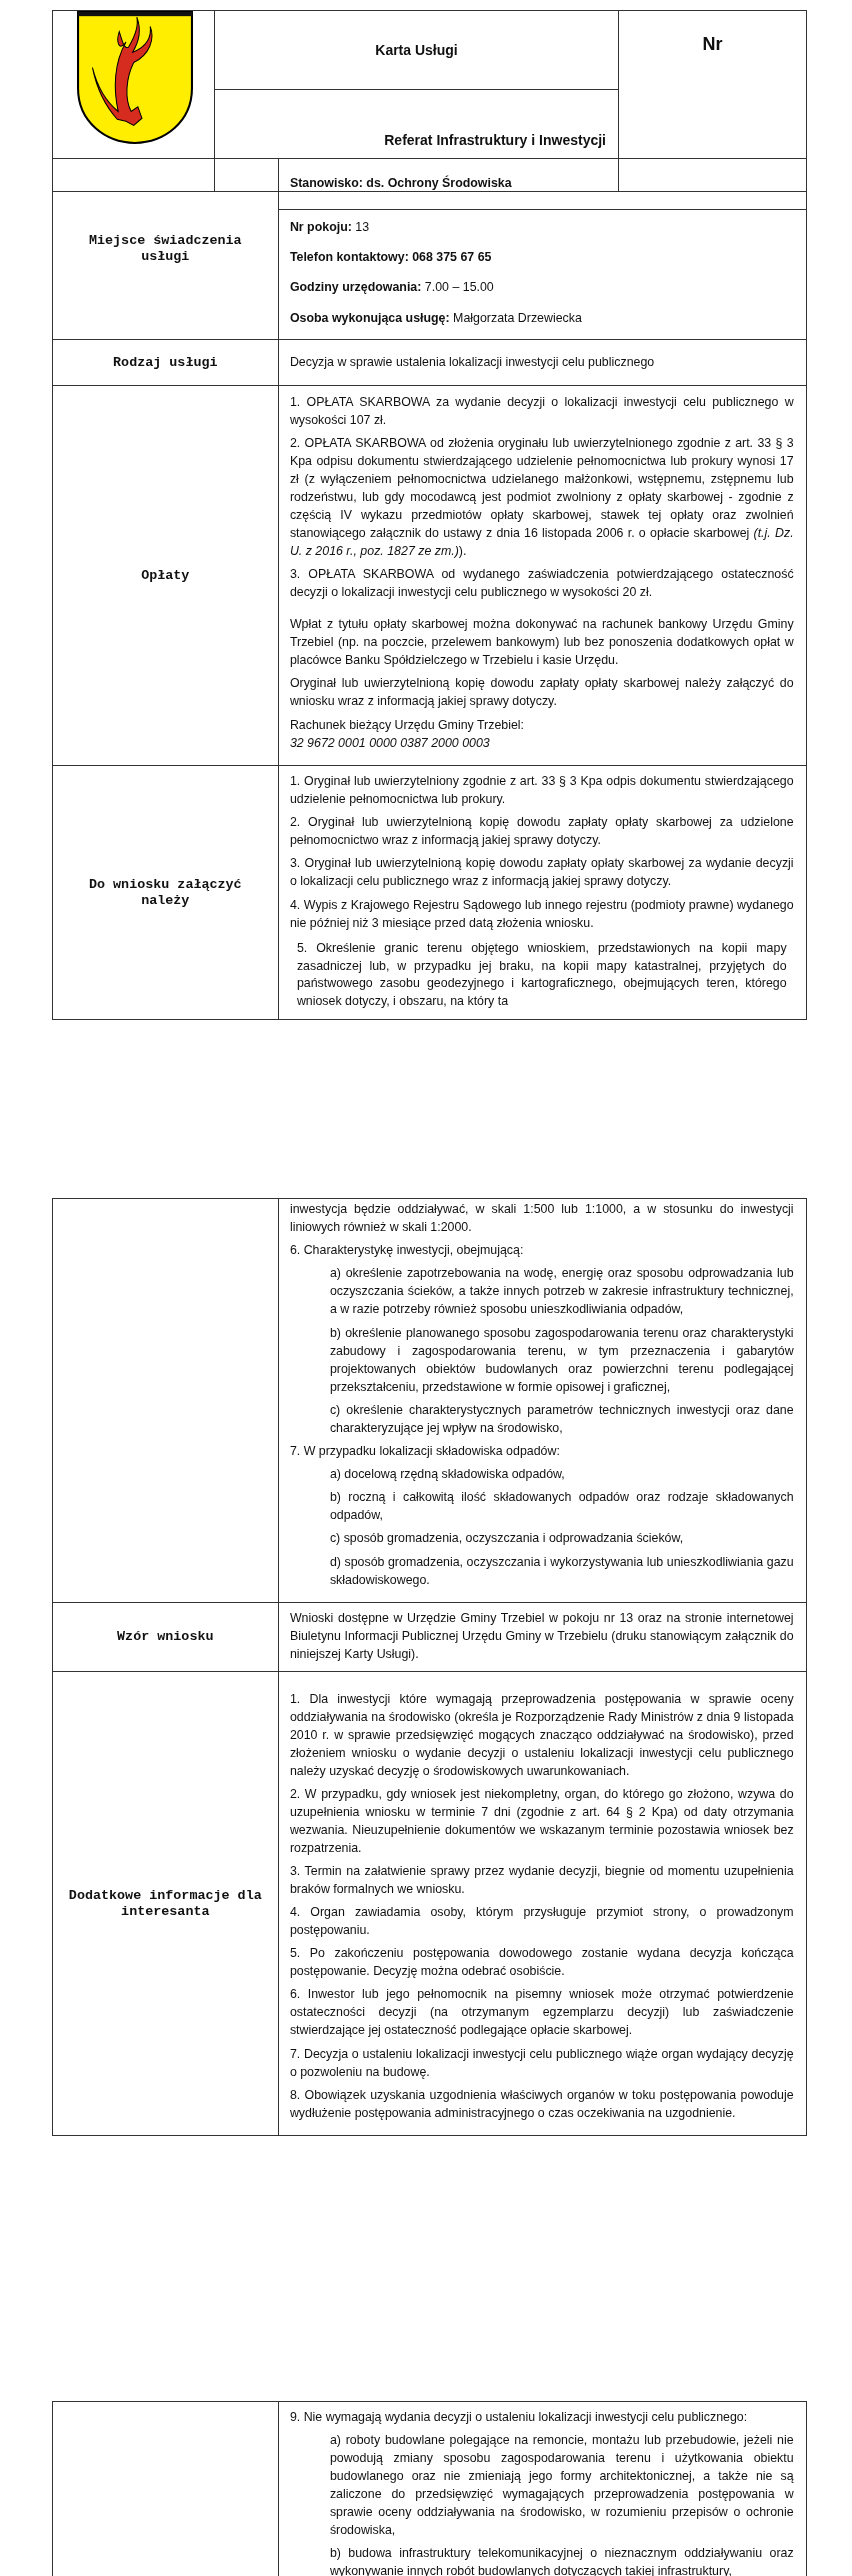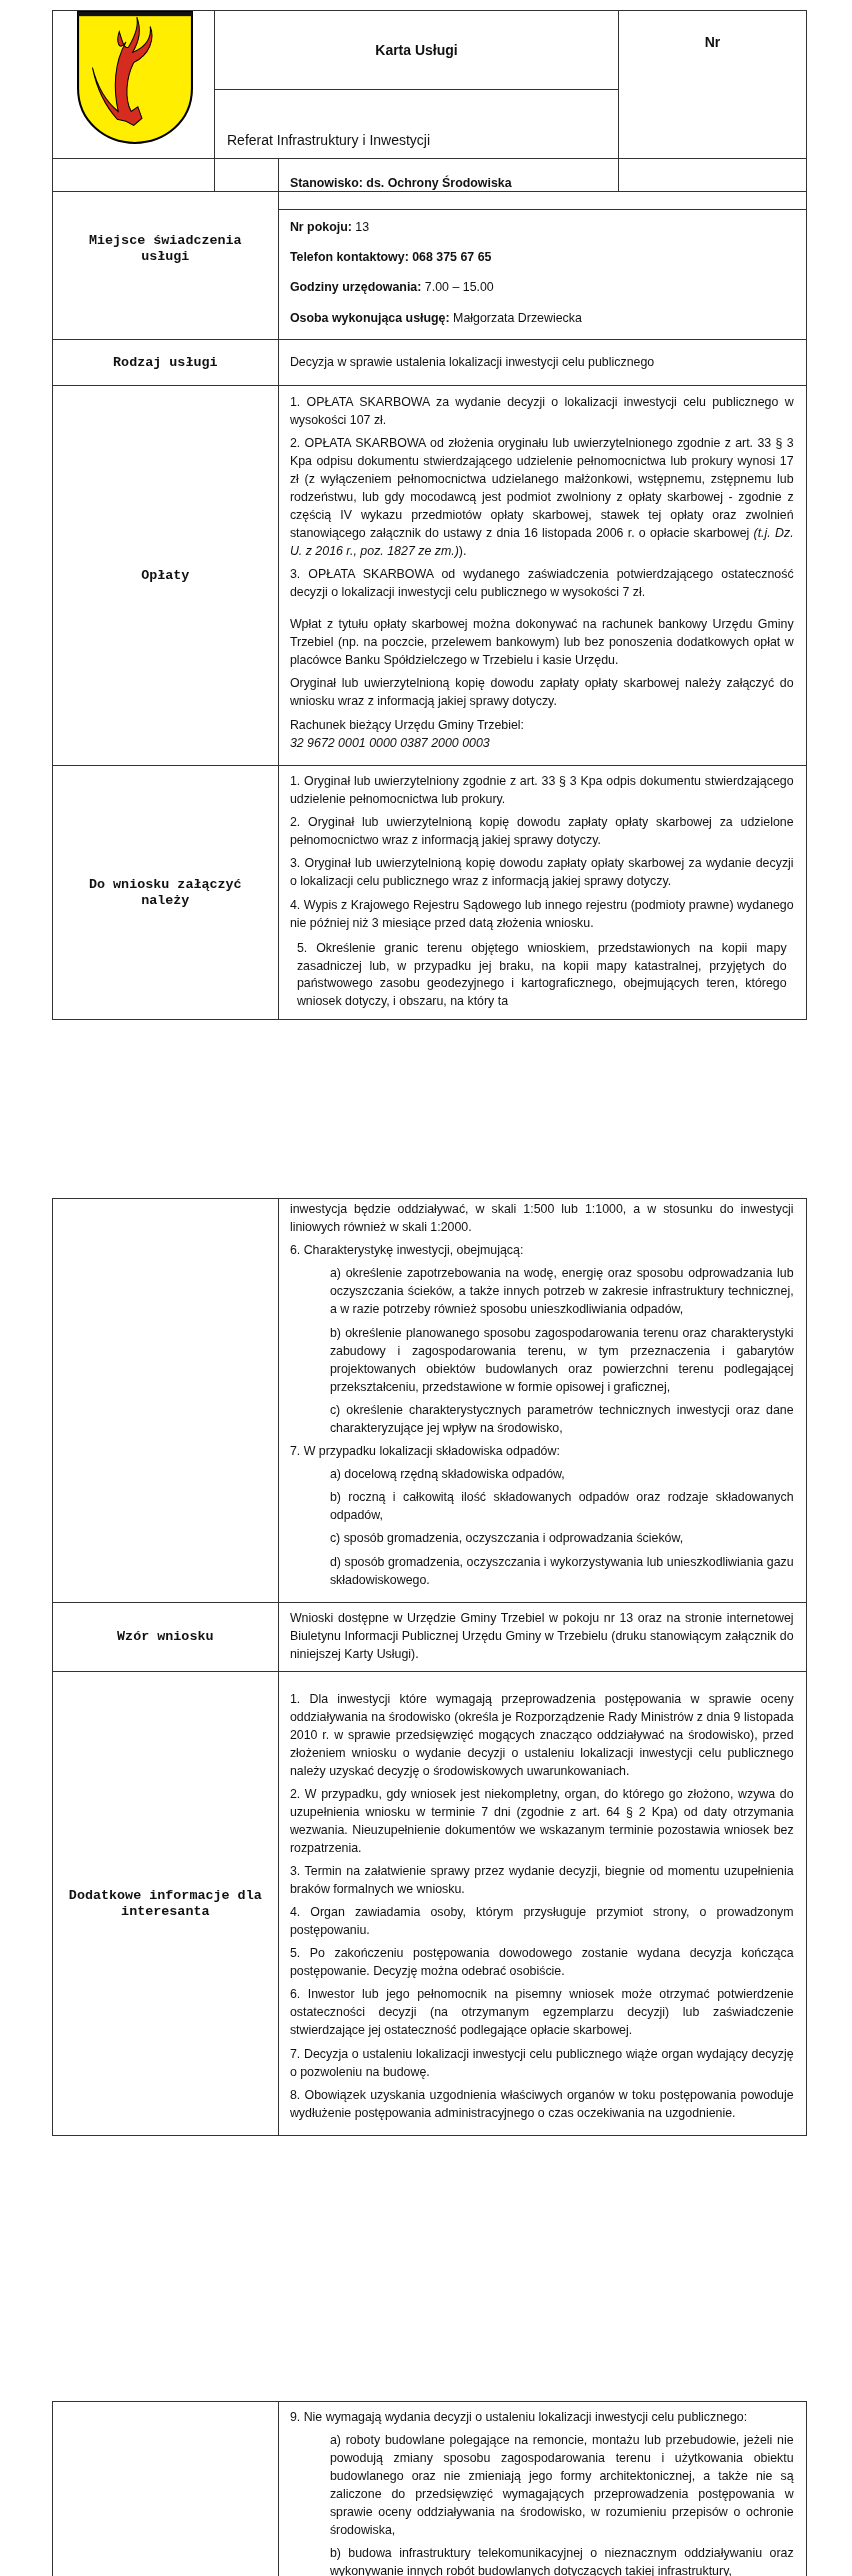--- a/index.html
+++ b/index.html
@@ -5,22 +5,22 @@
   html, body { margin: 0; padding: 0; background: #ffffff; }
   body { width: 852px; min-height: 3615px; position: relative; font-family: "Liberation Sans", sans-serif; color: #111; }
   .tbl { position: absolute; left: 52px; width: 755px; border-collapse: collapse; table-layout: fixed; }
   .tbl td { border: 1.5px solid #333; vertical-align: middle; padding: 12px; }
   .tbl td.lbl { width: 204px; text-align: center; font-weight: bold; font-size: 13.4px; line-height: 1.2; padding: 0 10.3px; font-family: Liberation Mono, monospace; }
   .tbl td.cnt { padding: 7.2px 12.4px 7.2px 11.3px; font-size: 12.4px; line-height: 1.45; text-align: justify; }
   
   #hdr { top: 9.8px; height: 135px; }
   #hdr td.logo { width: 161px; text-align: left; padding: 0; vertical-align: top; }
   #hdr td.title { text-align: center; font-weight: bold; font-size: 14px; height: 54px; }
-  #hdr td.sub { text-align: left; font-weight: normal; font-size: 14px; height: 77px; }
-  #hdr td.nr { width: 163px; text-align: center; font-weight: bold; font-size: 14px; vertical-align: top; padding-top: 23px; }
+  #hdr td.sub { text-align: right; font-weight: bold; font-size: 14px; height: 77px; }
+  #hdr td.nr { width: 163px; text-align: center; font-weight: bold; font-size: 18px; vertical-align: top; padding-top: 23px; }
   .shield { display:block; margin-left: 24px; }
   p { margin: 0 0 5.2px 0; }
   .pg1 { top: 158px; }
   .pg2 { top: 1198px; }
   .pg3 { top: 2401px; }
   .info-line { padding: 6.2px 0; }
   .info-line b { font-weight: bold; }
   .sub-item { margin-left: 40px; }
   .ital { font-style: italic; }
 </style>
@@ -65,21 +65,21 @@
   </tr>
   <tr>
     <td class="lbl">Rodzaj usługi</td>
     <td class="cnt" style="height:31px;">Decyzja w sprawie ustalenia lokalizacji inwestycji celu publicznego</td>
   </tr>
   <tr>
     <td class="lbl">Opłaty</td>
     <td class="cnt">
       <p>1. OPŁATA SKARBOWA za wydanie decyzji o lokalizacji inwestycji celu publicznego w wysokości 107 zł.</p>
       <p><span>2. OPŁATA SKARBOWA od złożenia oryginału lub uwierzytelnionego zgodnie z art. 33 § 3 Kpa odpisu dokumentu stwierdzającego udzielenie pełnomocnictwa lub prokury wynosi 17 zł (z wyłączeniem pełnomocnictwa udzielanego małżonkowi, wstępnemu, zstępnemu lub rodzeństwu, lub gdy mocodawcą jest podmiot zwolniony z opłaty skarbowej - zgodnie z częścią IV wykazu przedmiotów opłaty skarbowej, stawek tej opłaty oraz zwolnień stanowiącego załącznik do ustawy z dnia 16 listopada 2006 r. o opłacie skarbowej </span><span class="ital">(t.j. Dz. U. z 2016 r., poz. 1827 ze zm.)</span><span>).</span></p>
-      <p>3. OPŁATA SKARBOWA od wydanego zaświadczenia potwierdzającego ostateczność decyzji o lokalizacji inwestycji celu publicznego w wysokości 7 zł.</p>
+      <p>3. OPŁATA SKARBOWA od wydanego zaświadczenia potwierdzającego ostateczność decyzji o lokalizacji inwestycji celu publicznego w wysokości 20 zł.</p>
       <p style="margin-top:14.4px;">Wpłat z tytułu opłaty skarbowej można dokonywać na rachunek bankowy Urzędu Gminy Trzebiel (np. na poczcie, przelewem bankowym) lub bez ponoszenia dodatkowych opłat w placówce Banku Spółdzielczego w Trzebielu i kasie Urzędu.</p>
       <p>Oryginał lub uwierzytelnioną kopię dowodu zapłaty opłaty skarbowej należy załączyć do wniosku wraz z informacją jakiej sprawy dotyczy.</p>
       <p style="margin:0;">Rachunek bieżący Urzędu Gminy Trzebiel:</p>
       <p class="ital">32 9672 0001 0000 0387 2000 0003</p>
     </td>
   </tr>
   <tr>
     <td class="lbl">Do wniosku załączyć należy</td>
     <td class="cnt" style="padding-bottom:1px;">
       <p>1. Oryginał lub uwierzytelniony zgodnie z art. 33 § 3 Kpa odpis dokumentu stwierdzającego udzielenie pełnomocnictwa lub prokury.</p>

